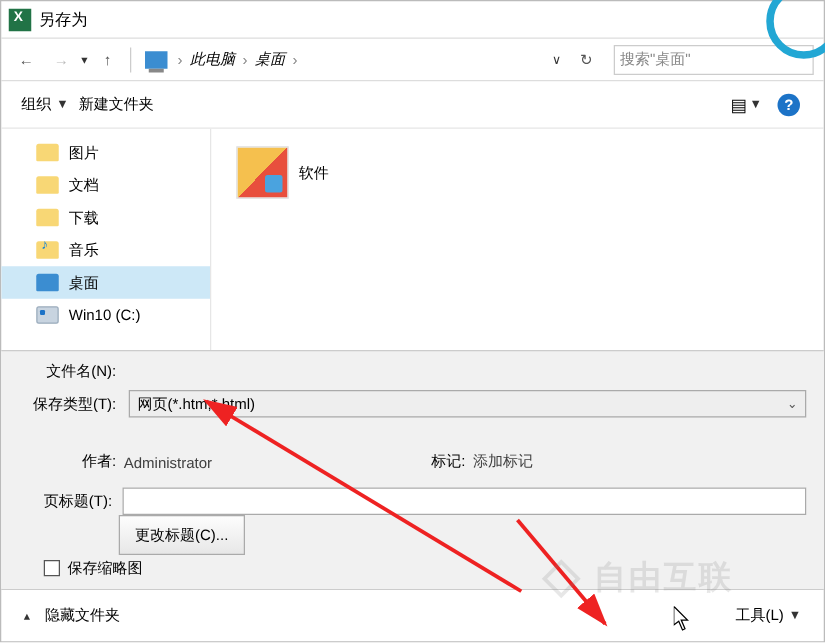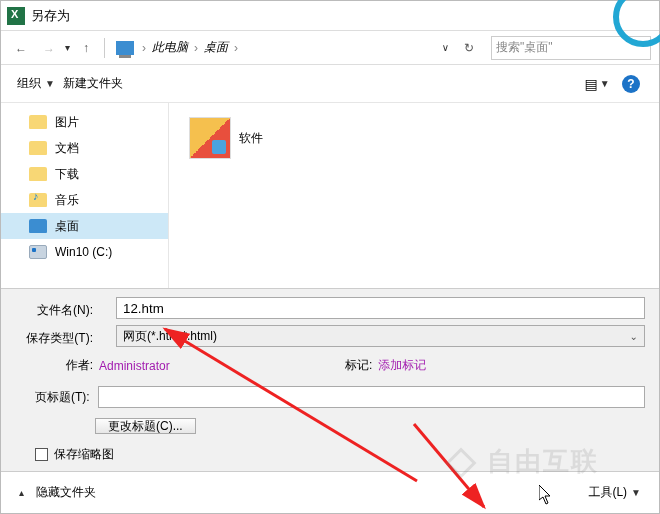--- a/index.html
+++ b/index.html
@@ -45,54 +45,54 @@
   .music-ico::after{content:"♪";position:absolute;left:4px;top:-3px;font-size:11px;color:#1a86d6;}
   .disk-ico { width:18px; height:14px; background:#c8d4e0; border:1px solid #9ab; border-radius:2px; position:relative; }
   .disk-ico::before{content:"";position:absolute;left:2px;top:2px;width:4px;height:4px;background:#1c73c7;border-radius:1px;}
   .content { flex:1; padding:10px 16px; }
   .file-item { display:inline-flex; align-items:center; gap:8px; padding:4px; }
   .file-thumb { width:42px; height:42px; background:linear-gradient(135deg,#f5c04e 0 50%,#e84f3d 50% 100%); border:1px solid #ddd; position:relative; }
   .file-thumb::after{content:"";position:absolute;right:4px;bottom:4px;width:14px;height:14px;background:#4aa3df;border-radius:2px;}
 
   
   .lower { border-top:1px solid #ccc; background:#f1f1f1; padding:8px 14px 8px 14px; display:flex; flex-direction:column; gap:6px; position:relative; }
-  .form-row { display:flex; align-items:flex-end; gap:23px; }
+  .form-row { display:flex; align-items:center; gap:10px; }
   .form-row label { width:78px; text-align:right; }
   .txtinput { flex:1; height:22px; border:1px solid #aaa; background:#fff; padding:0 6px; }
   .combo { flex:1; height:22px; border:1px solid #aaa; background:#eee; padding:0 6px; display:flex; align-items:center; justify-content:space-between; }
   .combo .chev { color:#555; }
-  .meta-row { display:flex; align-items:flex-end; margin-top:4px; }
+  .meta-row { display:flex; align-items:flex-end; margin-top:21px; }
   .meta-col { display:flex; align-items:center; gap:6px; }
   .meta-col label { width:78px; text-align:right; }
-  .link { color:#a21caf; cursor:text; }
+  .link { color:#404040; cursor:text; }
   .opts-row { display:flex; margin-top:6px; }
   .opts-left { width:330px; display:flex; flex-direction:column; gap:6px; padding-left:20px; }
   .opts-left .row { display:flex; align-items:center; gap:8px; }
   .opts-left .lbl { width:58px; text-align:right; }
   .radio { display:flex; align-items:center; gap:4px; cursor:pointer; }
   .radio .dot { width:12px; height:12px; border:1px solid #555; border-radius:50%; display:flex; align-items:center; justify-content:center; }
   .radio.checked .dot::after { content:""; width:6px; height:6px; background:#000; border-radius:50%; }
-  .btn { height:16px; min-width:82px; padding:0 12px; border:1px solid #aaa; background:linear-gradient(#fdfdfd,#e7e7e7); display:inline-flex; align-items:center; justify-content:center; cursor:pointer; }
+  .btn { height:32px; min-width:82px; padding:0 12px; border:1px solid #aaa; background:linear-gradient(#fdfdfd,#e7e7e7); display:inline-flex; align-items:center; justify-content:center; cursor:pointer; }
   .btn.default { border:1px solid #3b8dd1; box-shadow:inset 0 0 0 1px #8ec4ea; }
   .publish-row { display:flex; justify-content:center; padding-left:30px; margin-top:2px; }
-  .opts-right { flex:1; display:flex; flex-direction:column; gap:10px; padding-left:20px; }
+  .opts-right { flex:1; display:flex; flex-direction:column; gap:0; padding-left:20px; }
   .pgtitle-row { display:flex; align-items:center; gap:8px; }
   .pgtitle-row .field { flex:1; height:22px; border:1px solid #aaa; background:#fff; }
   .ck-row { display:flex; align-items:center; gap:6px; margin-top:2px; }
   .ck { width:13px; height:13px; border:1px solid #555; background:#fff; }
 
   .footer { height:42px; border-top:1px solid #ccc; display:flex; align-items:center; padding:0 18px; gap:12px; }
   .footer .spacer { flex:1; }
   .tools-dd { display:flex; align-items:center; gap:4px; cursor:pointer; }
 
   
   .arrow { position:absolute; pointer-events:none; }
 
   
-  .wm { position:absolute; right:60px; bottom:34px; font-size:26px; font-weight:bold; color:rgba(120,120,120,0.18); letter-spacing:2px; }
+  .wm { position:absolute; right:72px; bottom:34px; font-size:26px; font-weight:bold; color:rgba(120,120,120,0.18); letter-spacing:2px; }
   .cursor { position:absolute; width:14px; height:20px; }
 </style>
 </head>
 <body>
 
 <div class="window">
   <div class="corner-circle"></div>
 
   <div class="titlebar">
     <div class="app-icon"></div>
@@ -173,21 +173,20 @@
         <div class="file-thumb"></div>
         <span>软件</span>
       </div>
     </div>
   </div>
 
   <div class="lower">
 
     <div class="form-row">
       <label>文件名(N):</label>
-      <input class="txtinput" type="text" value="12.htm" style="">
     </div>
 
     <div class="form-row">
       <label>保存类型(T):</label>
       <div class="combo">
         <span>网页(*.htm;*.html)</span>
         <span class="chev">⌄</span>
       </div>
     </div>
 

